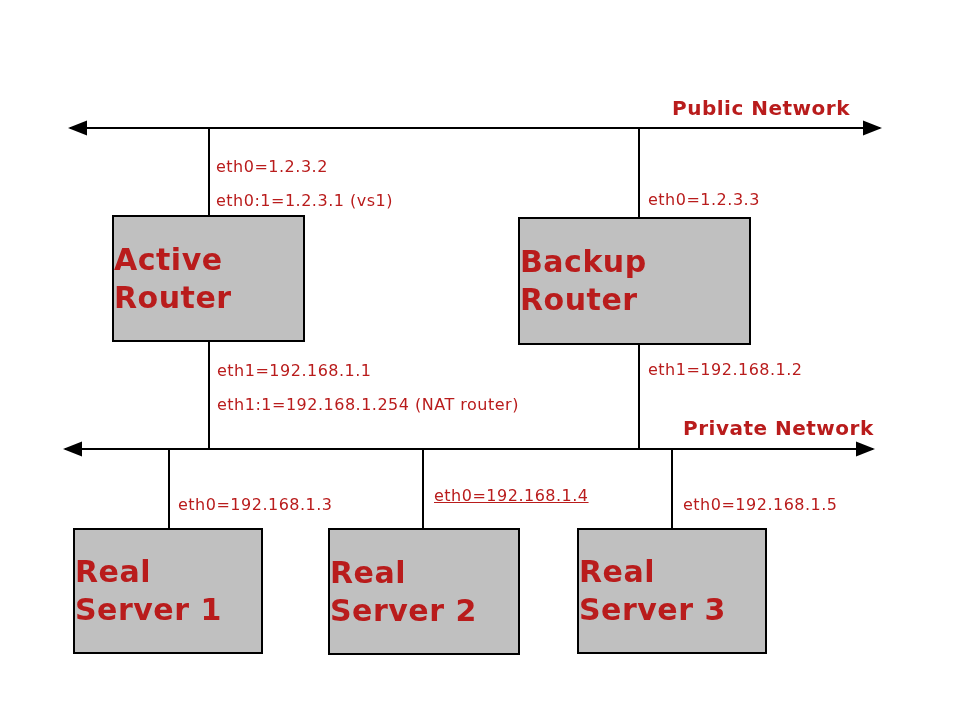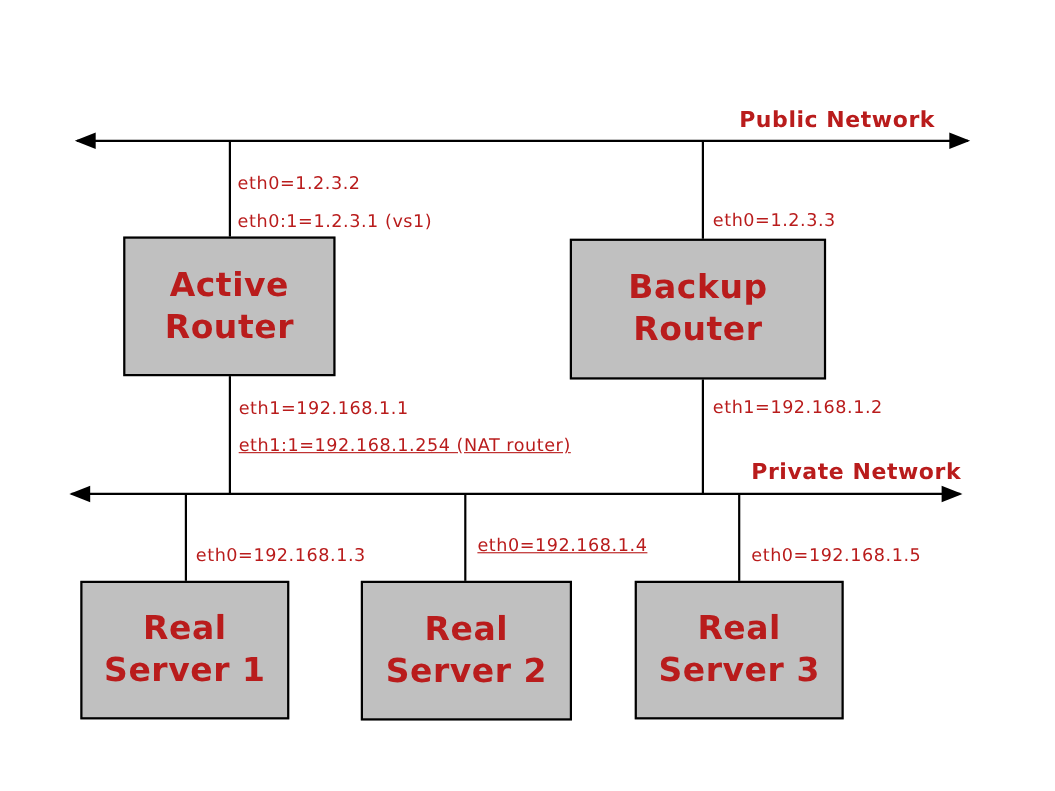--- a/index.html
+++ b/index.html
@@ -23,21 +23,21 @@
     width: 959px;
     height: 719px;
   }
   .node {
     position: absolute;
     box-sizing: border-box;
     background: #c0c0c0;
     border: 2px solid #000000;
     display: flex;
     flex-direction: column;
-    align-items: center;
+    align-items: flex-start;
     justify-content: center;
     text-align: center;
     font-weight: bold;
     font-size: 30px;
     line-height: 38px;
     letter-spacing: 0.5px;
   }
   .iface {
     position: absolute;
     font-size: 16px;
@@ -79,21 +79,21 @@
     <line x1="672" y1="449" x2="672" y2="529" stroke="#000000" stroke-width="2"></line>
   </svg>
 
   <div class="netlabel" style="left:672px; top:97px;">Public Network</div>
   <div class="netlabel" style="left:683px; top:417px;">Private Network</div>
 
   <div class="iface" style="left:216px; top:155px;">eth0=1.2.3.2</div>
   <div class="iface" style="left:216px; top:189px;">eth0:1=1.2.3.1 (vs1)</div>
   <div class="iface" style="left:648px; top:188px;">eth0=1.2.3.3</div>
   <div class="iface" style="left:217px; top:359px;">eth1=192.168.1.1</div>
-  <div class="iface" style="left:217px; top:393px;text-decoration:underline;">eth1:1=192.168.1.254 (NAT router)</div>
+  <div class="iface" style="left:217px; top:393px;">eth1:1=192.168.1.254 (NAT router)</div>
   <div class="iface" style="left:648px; top:358px;">eth1=192.168.1.2</div>
   <div class="iface" style="left:178px; top:493px;">eth0=192.168.1.3</div>
   <div class="iface" style="left:434px; top:484px;text-decoration:underline;">eth0=192.168.1.4</div>
   <div class="iface" style="left:683px; top:493px;">eth0=192.168.1.5</div>
 
   <div class="node" style="left:112px; top:215px; width:193px; height:127px;">
     <div>Active</div>
     <div>Router</div>
   </div>
 

